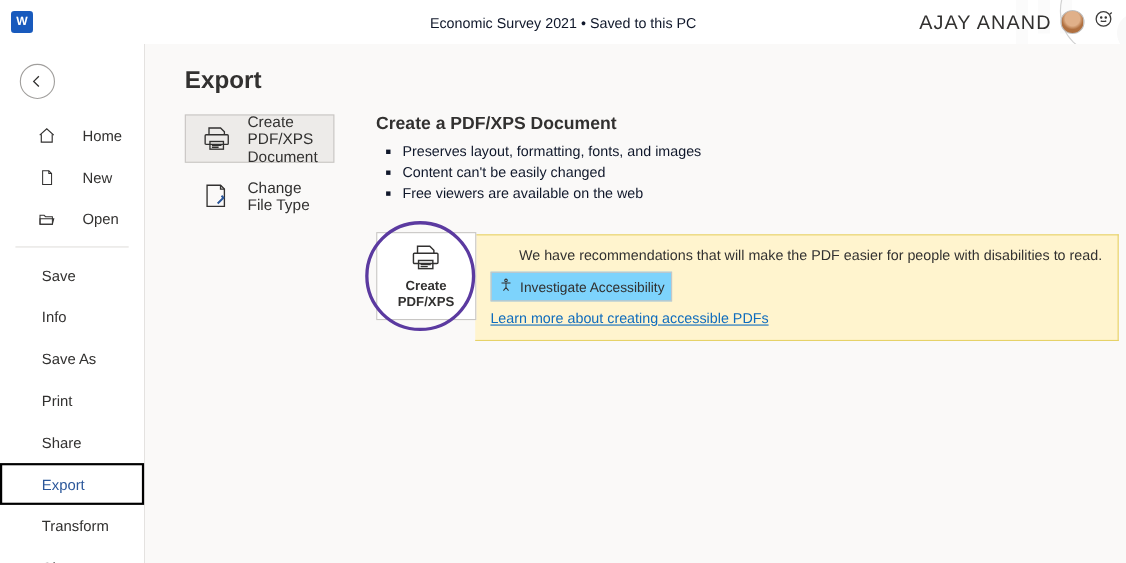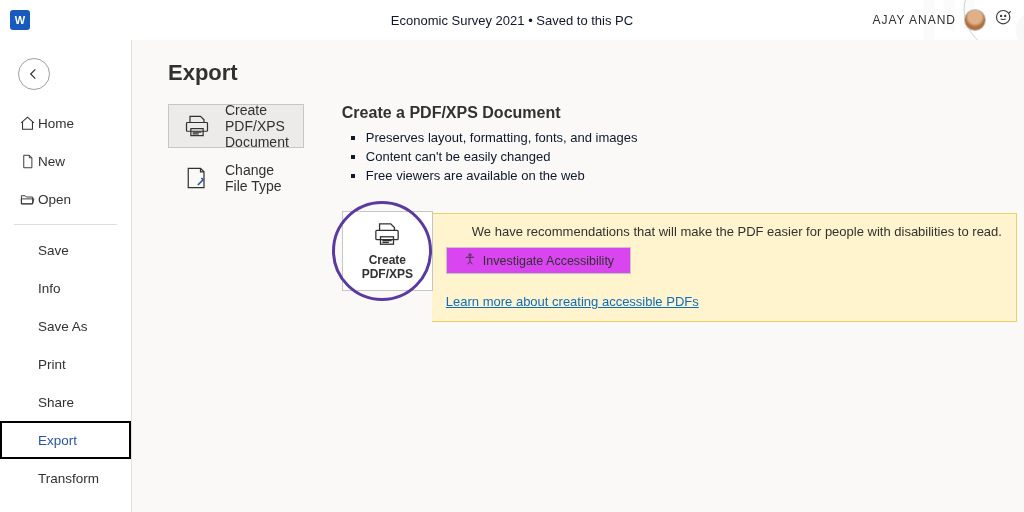--- a/index.html
+++ b/index.html
@@ -36,21 +36,21 @@
     transform: translateX(-50%);
     font-size: 13px;
     color: #0f172a;
   }
   .title-right {
     margin-left: auto;
     display: flex;
     align-items: center;
     gap: 8px;
   }
-  .username { font-size: 12px; letter-spacing: 1px; }
+  .username { font-size: 18px; letter-spacing: 1px; }
   .avatar {
     width: 22px; height: 22px; border-radius: 50%;
     background: radial-gradient(circle at 50% 35%, #e0b089 40%, #b07040 60%);
     border: 1px solid #c0c0c0;
   }
   .emoticon { font-size: 16px; color: #444; position: relative; }
 
   
   .sidebar {
     position: absolute;
@@ -66,22 +66,23 @@
     border-radius: 50%;
     margin: 10px 0 14px 18px;
     display: flex; align-items: center; justify-content: center;
   }
   .back-btn svg { stroke: #323130; }
   .nav-item {
     display: flex; align-items: center;
     height: 38px;
     padding-left: 18px;
     font-size: 13.5px;
-    gap: 2px;
-    cursor: pointer;
+    gap: 24px;
+    cursor: pointer;
+    margin-left: 15px;
   }
   .nav-item .nav-icon { width: 18px; height: 18px; display:flex; align-items:center; justify-content:center; }
   .nav-sep { height: 1px; background: #e1dfdd; margin: 6px 14px; }
   .nav-sub {
     display: flex; align-items: center;
     height: 38px;
     padding-left: 38px;
     font-size: 13.5px;
     cursor: pointer;
   }
@@ -159,27 +160,27 @@
     border: 1px solid #e6d268;
     border-left: none;
     padding: 10px 14px 12px 14px;
     font-size: 13px;
     margin-left: -1px;
     margin-top: 2px;
   }
   .a11y-panel .rec-text { margin-bottom: 8px; white-space: nowrap; overflow: hidden; margin-left: 26px; }
   .investigate-btn {
     display: inline-flex; align-items: center; gap: 6px;
-    background: #d946ef;
+    background: #7dd3fc;
     border: 1px solid #c8c6c4;
-    padding: 4px 16px;
+    padding: 4px 6px;
     font-size: 12.5px;
     cursor: pointer;
   }
-  .a11y-link { display:block; color: #0f6cbd; text-decoration: underline; font-size: 13px; margin-top: 20px; cursor: pointer; }
+  .a11y-link { display:block; color: #0f6cbd; text-decoration: underline; font-size: 13px; margin-top: 8px; cursor: pointer; }
 
   
   .deco {
     position: absolute;
     right: -60px; top: -60px;
     width: 280px; height: 180px;
     pointer-events: none;
     opacity: 0.18;
   }
 </style>

